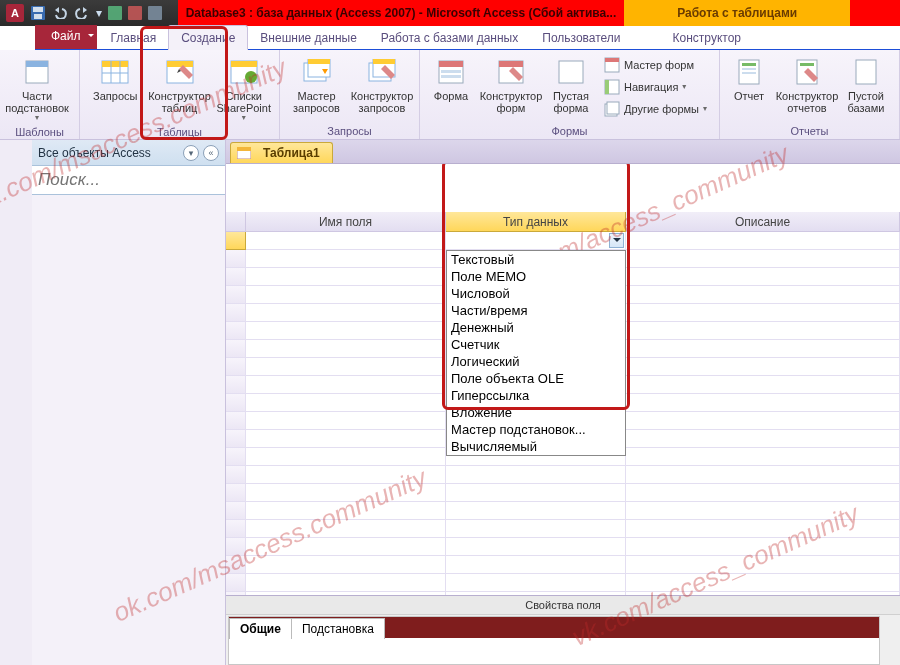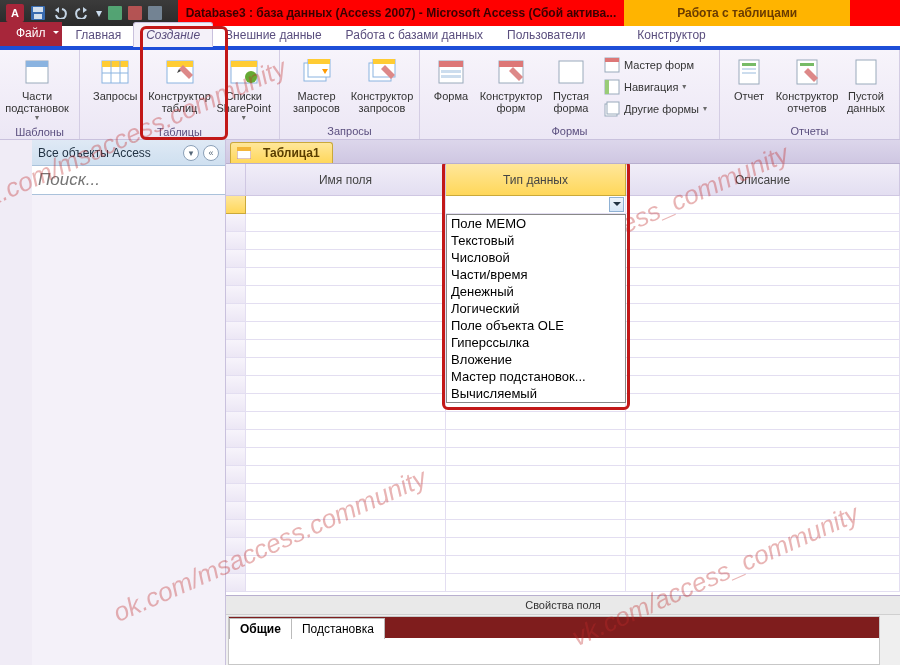--- a/index.html
+++ b/index.html
@@ -9,25 +9,25 @@
   .titlebar { height: 26px; display: flex; align-items: stretch; }
   .qat { background: linear-gradient(#3b3b3b,#2a2a2a); display: flex; align-items: center; padding: 0 6px; gap: 6px; width: 188px; }
   .qat .appicon { width: 18px; height: 18px; background: #a7263a; border-radius: 2px; display: flex; align-items: center; justify-content: center; color: #fff; font-weight: bold; font-size: 11px; }
   .qat svg, .qat .ico { opacity: .95; }
   .title-red { flex: 1; background: #ff0000; display: flex; align-items: center; color: #3a0000; font-weight: 600; }
   .title-red .doc { padding: 0 8px; white-space: nowrap; overflow: hidden; text-overflow: ellipsis; flex: 1; }
   .contextual { width: 240px; background: #ffb400; display: flex; align-items: center; justify-content: center; color: #6a3b00; font-weight: 600; }
   .title-red-right { width: 53px; background: #ff0000; }
 
   
-  .tabsrow { height: 24px; background: #fff; border-bottom: 4px solid #1d4ed8; display: flex; align-items: flex-end; }
+  .tabsrow { height: 24px; background: #fff; border-bottom: 1px solid #1d4ed8; display: flex; align-items: flex-end; margin-left: 35px; }
   .file-tab { height: 24px; background: #a7263a; color: #fff; padding: 4px 16px 4px 16px; margin-right: 2px; font-size: 12px; position: relative; }
   .file-tab::after { content:""; position:absolute; right:3px; top:50%; transform:translateY(-50%); border:3px solid transparent; border-top-color:#fff; }
   .rtab { padding: 5px 12px 4px; color: #5a4e7e; cursor: default; }
-  .rtab.active { background: #f4f1f9; border: 1px solid #c9c1dd; border-bottom: 1px solid #f4f1f9; position: relative; top: 1px; border-radius: 3px 3px 0 0; font-style: italic; }
+  .rtab.active { background: #f4f1f9; border: 1px solid #c9c1dd; border-bottom: 1px solid #f4f1f9; position: relative; top: 1px; border-radius: 3px 3px 0 0; }
 
   
   .ribbon { height: 90px; background: linear-gradient(#f7f4fb,#ece7f5); border-bottom: 1px solid #c9c1dd; display: flex; }
   .group { border-right: 1px solid #d4cde4; display: flex; flex-direction: column; }
   .group .items { flex: 1; display: flex; align-items: flex-start; padding: 4px 6px 0; gap: 4px; }
   .group .glabel { text-align: center; font-size: 11px; color: #5a4e7e; padding: 1px 0 2px; }
   .rbtn { display: flex; flex-direction: column; align-items: center; width: 62px; text-align: center; line-height: 1.1; font-size: 11px; color: #333; cursor: default; padding: 2px 1px; }
   .rbtn.small { flex-direction: row; width: auto; height: 22px; gap: 4px; padding: 0 4px; text-align: right; }
   .ribn-ic { width: 32px; height: 32px; margin-bottom: 2px; display:flex; align-items:center; justify-content:center; }
   .ribn-ic.sm { width: 16px; height: 16px; margin: 0; }
@@ -45,21 +45,21 @@
   .search input { flex:1; border:0; padding: 4px 6px; font-size:17px; font-style: italic; color:#888; outline:none; background:transparent; }
   .search .sic { width: 22px; display:flex; align-items:center; justify-content:center; color:#8a7bb0; }
 
   
   .docarea { flex:1; display:flex; flex-direction:column; position:relative; background:#e5e5ea; }
   .doctabs { height: 24px; background: linear-gradient(#dcd6eb,#cfc7e2); display:flex; align-items:flex-end; padding-left:4px; border-bottom:1px solid #b8afcf; }
   .doctab { background: linear-gradient(#ffe79a,#ffd75a); border:1px solid #caa93a; border-bottom:0; border-radius:3px 3px 0 0; padding:3px 12px 3px 6px; display:flex; align-items:center; gap:12px; font-weight:600; color:#5a3e00; }
 
   
   .dgrid { flex:1; overflow:hidden; background:#fff; position:relative; }
-  .dhead { display:flex; height:32px; }
+  .dhead { display:flex; height:20px;margin-top:48px; }
   .dhead .rowh { width:20px; background: linear-gradient(#f1eef8,#e3def1); border-right:1px solid #cfc7e2; border-bottom:1px solid #cfc7e2; }
   .dhead .col { border-right:1px solid #cfc7e2; border-bottom:1px solid #cfc7e2; background: linear-gradient(#f1eef8,#e3def1); display:flex; align-items:center; justify-content:center; color:#444; }
   .col.name { width: 200px; }
   .col.type { width: 180px; }
   .col.desc { flex:1; }
   .col.type.selhead { background: linear-gradient(#ffe79a,#ffd75a); border-color:#caa93a; }
 
   .rows { position:relative; }
   .drow { display:flex; height:18px; }
   .drow .rh { width:20px; background: linear-gradient(#f7f4fb,#ece7f5); border-right:1px solid #e3def1; border-bottom:1px solid #e3def1; }
@@ -319,21 +319,21 @@
         <span style="white-space:pre-line">Конструктор
 отчетов</span>
       </div>
       <div class="rbtn" style="width:48px">
         <div class="ribn-ic">
             <svg width="26" height="28">
               <rect x="3" y="2" width="20" height="24" fill="#fff" stroke="#9ab"></rect>
             </svg>
           </div>
         <span style="white-space:pre-line">Пустой
-данных</span>
+базами</span>
       </div>
     </div>
     <div class="glabel">Отчеты</div>
   </div>
 </div>
 
 <div class="highlight-box" style="left:140px; top:26px; width:88px; height:114px;"></div>
 
 <div class="body">
   <div class="navpane">
@@ -503,25 +503,26 @@
             <div class="c type"></div>
             <div class="c desc"></div>
           </div>
           <div class="drow">
             <div class="rh"></div>
             <div class="c name"></div>
             <div class="c type"></div>
             <div class="c desc"></div>
           </div>
           <div class="droplist" id="typelist">
+            <div>Текстовый</div>
             <div>Поле МЕМО</div>
-            <div>Текстовый</div>
             <div>Числовой</div>
             <div>Части/время</div>
             <div>Денежный</div>
+            <div>Счетчик</div>
             <div>Логический</div>
             <div>Поле объекта OLE</div>
             <div>Гиперссылка</div>
             <div>Вложение</div>
             <div>Мастер подстановок...</div>
             <div>Вычисляемый</div>
           </div>
       </div>
 
       <div class="highlight-box" style="left:216px; top:-4px; width:188px; height:250px;"></div>

